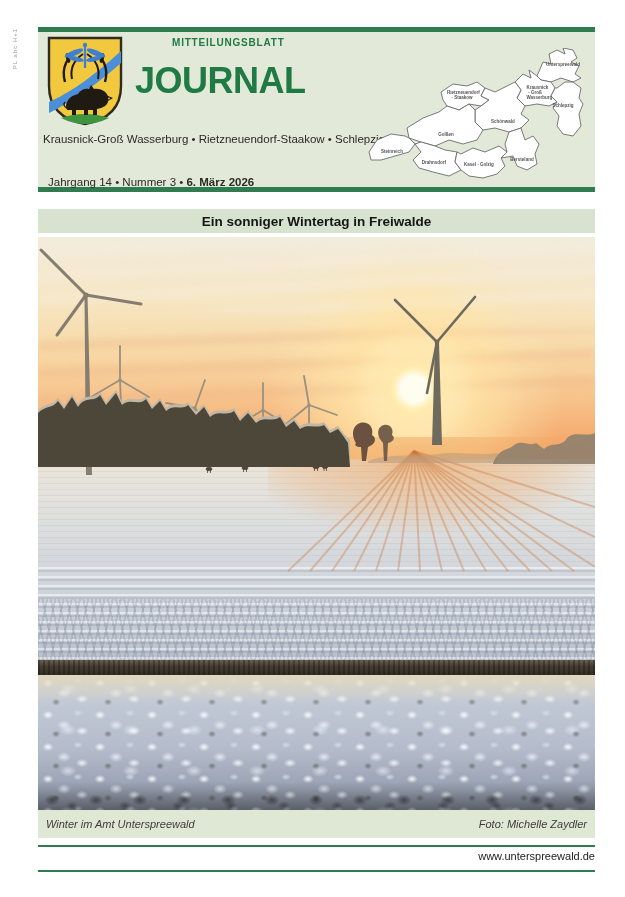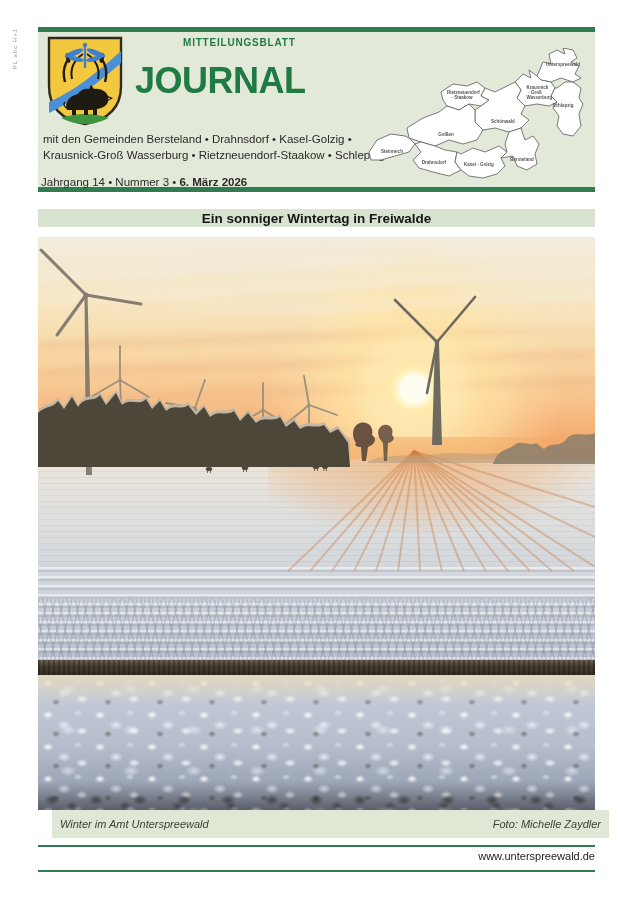--- a/index.html
+++ b/index.html
@@ -8,36 +8,36 @@
 
   
   .edge-mark{position:absolute;left:12px;top:28px;writing-mode:vertical-rl;transform:rotate(180deg);
              font-size:6px;color:#9a9a9a;letter-spacing:1px;transform-origin:center;}
 
   
   .masthead{position:absolute;left:38px;top:27px;width:557px;height:155px;background:#e2e9d8;
             border-top:5px solid #2f7c50;border-bottom:5px solid #2f7c50;}
   .crest{position:absolute;left:7px;top:2px;width:80px;height:94px;}
   .mast-text{position:absolute;left:97px;top:5px;color:#1f7a43;}
-  .kicker{margin-left:48px;font-size:10px;font-weight:700;letter-spacing:.8px;color:#1f7a43;}
+  .kicker{margin-left:37px;font-size:10px;font-weight:700;letter-spacing:.8px;color:#1f7a43;}
   .title-line1{font-size:38px;font-weight:700;letter-spacing:-1px;line-height:34px;white-space:nowrap;}
   .title-line1 .initial{font-size:53px;letter-spacing:-2px;}
   .title-line2{font-size:36px;font-weight:700;letter-spacing:-.5px;line-height:29px;margin-top:18px;}
   .gemeinden{position:absolute;left:5px;top:99px;font-size:11.5px;line-height:16px;color:#2b2a26;white-space:nowrap;}
-  .issue-line{position:absolute;left:3px;top:144px;font-size:11.5px;color:#2b2a26;white-space:nowrap;}
+  .issue-line{position:absolute;left:10px;top:144px;font-size:11.5px;color:#2b2a26;white-space:nowrap;}
   .issue-line b{font-weight:700;}
 
   
   .region-map{position:absolute;left:327px;top:16px;width:223px;height:135px;}
   .region-map svg{position:absolute;inset:0;}
   .map-label{position:absolute;transform:translate(-50%,-50%) scale(.5);transform-origin:center;
              font-size:9px;font-weight:700;color:#555;text-align:center;line-height:10px;white-space:pre-line;width:90px;}
 
   
-  .headline-band{position:absolute;left:38px;top:209px;width:557px;height:18px;background:#d7e3ce;
+  .headline-band{position:absolute;left:38px;top:209px;width:557px;height:24px;background:#d7e3ce;
                  display:flex;align-items:center;justify-content:center;}
   .headline-band span{font-size:13.5px;font-weight:700;color:#151515;}
 
   
   .photo{position:absolute;left:38px;top:237px;width:557px;height:573px;overflow:hidden;background:#f3e9d6;}
   .photo *{position:absolute;}
   .ph-sky{left:0;top:0;width:557px;height:224px;
     background:
       radial-gradient(circle 150px at 376px 152px, rgba(255,248,225,.95) 0%, rgba(255,232,175,.65) 45%, rgba(255,210,140,0) 100%),
       linear-gradient(180deg,#f2ecdd 0%,#f6e6c3 28%,#f8d8a5 52%,#f7c38c 72%,#f5ae72 88%,#f3a161 100%);}
@@ -81,21 +81,21 @@
     background-size:100% 100%,52px 32px,52px 32px,52px 32px,52px 32px,52px 32px,63px 41px,100% 100%;}
   .ph-bottom-shadow{left:0;top:545px;width:557px;height:28px;
     background-image:
       radial-gradient(11px 8px at 14px 18px, rgba(30,28,25,.55), rgba(30,28,25,0) 70%),
       radial-gradient(9px 7px at 34px 24px, rgba(30,28,25,.45), rgba(30,28,25,0) 70%),
       linear-gradient(180deg, rgba(25,22,20,0) 0%, rgba(25,22,20,.35) 100%);
     background-size:44px 28px,53px 28px,100% 100%;}
   .ph-overlay{left:0;top:0;width:557px;height:573px;}
 
   
-  .caption-band{position:absolute;left:52px;top:810px;width:557px;height:28px;background:#dfe8d4;
+  .caption-band{position:absolute;left:38px;top:810px;width:557px;height:28px;background:#dfe8d4;
                 display:flex;align-items:center;justify-content:space-between;padding:0 8px;box-sizing:border-box;}
   .caption-band span{font-size:11px;font-style:italic;color:#3d3d39;}
 
   
   .footer-rule{position:absolute;left:38px;width:557px;height:2px;background:#2f7c50;}
   .rule-a{top:845px;} .rule-b{top:870px;}
   .footer-url{position:absolute;right:30px;top:850px;font-size:11px;color:#222;text-decoration:none;cursor:pointer;text-align:right;}
 </style>
 </head>
 <body>
@@ -134,21 +134,20 @@
         <circle cx="64" cy="64.5" r="0.9" fill="#f2c83e"></circle>
       </g>
     </svg>
 
     <div class="mast-text">
       <div class="kicker">MITTEILUNGSBLATT</div>
       <div class="title-line2">JOURNAL</div>
     </div>
 
     <div class="gemeinden">
-      <div>mit den Gemeinden Bersteland • Drahnsdorf • Kasel-Golzig •</div>
       <div>Krausnick-Groß Wasserburg • Rietzneuendorf-Staakow • Schlepzig •</div>
     </div>
 
     <div class="issue-line"><span>Jahrgang 14 • Nummer 3 • </span><b>6. März 2026</b></div>
 
     <div class="region-map">
       <svg viewBox="0 0 223 135">
         <g fill="#ffffff" stroke="#6b6b6b" stroke-width="0.9" stroke-linejoin="round">
           <path d="M172,28 L178,14 L186,16 L184,6 L192,2 L200,6 L198,0 L208,2 L212,10 L206,14 L214,18 L210,26 L216,30 L208,34 L196,30 L186,34 L176,32 Z"></path>
           <path d="M150,34 L158,26 L166,30 L164,22 L172,28 L176,32 L186,34 L190,40 L186,48 L192,54 L184,58 L172,56 L160,58 L152,50 L156,42 Z"></path>

